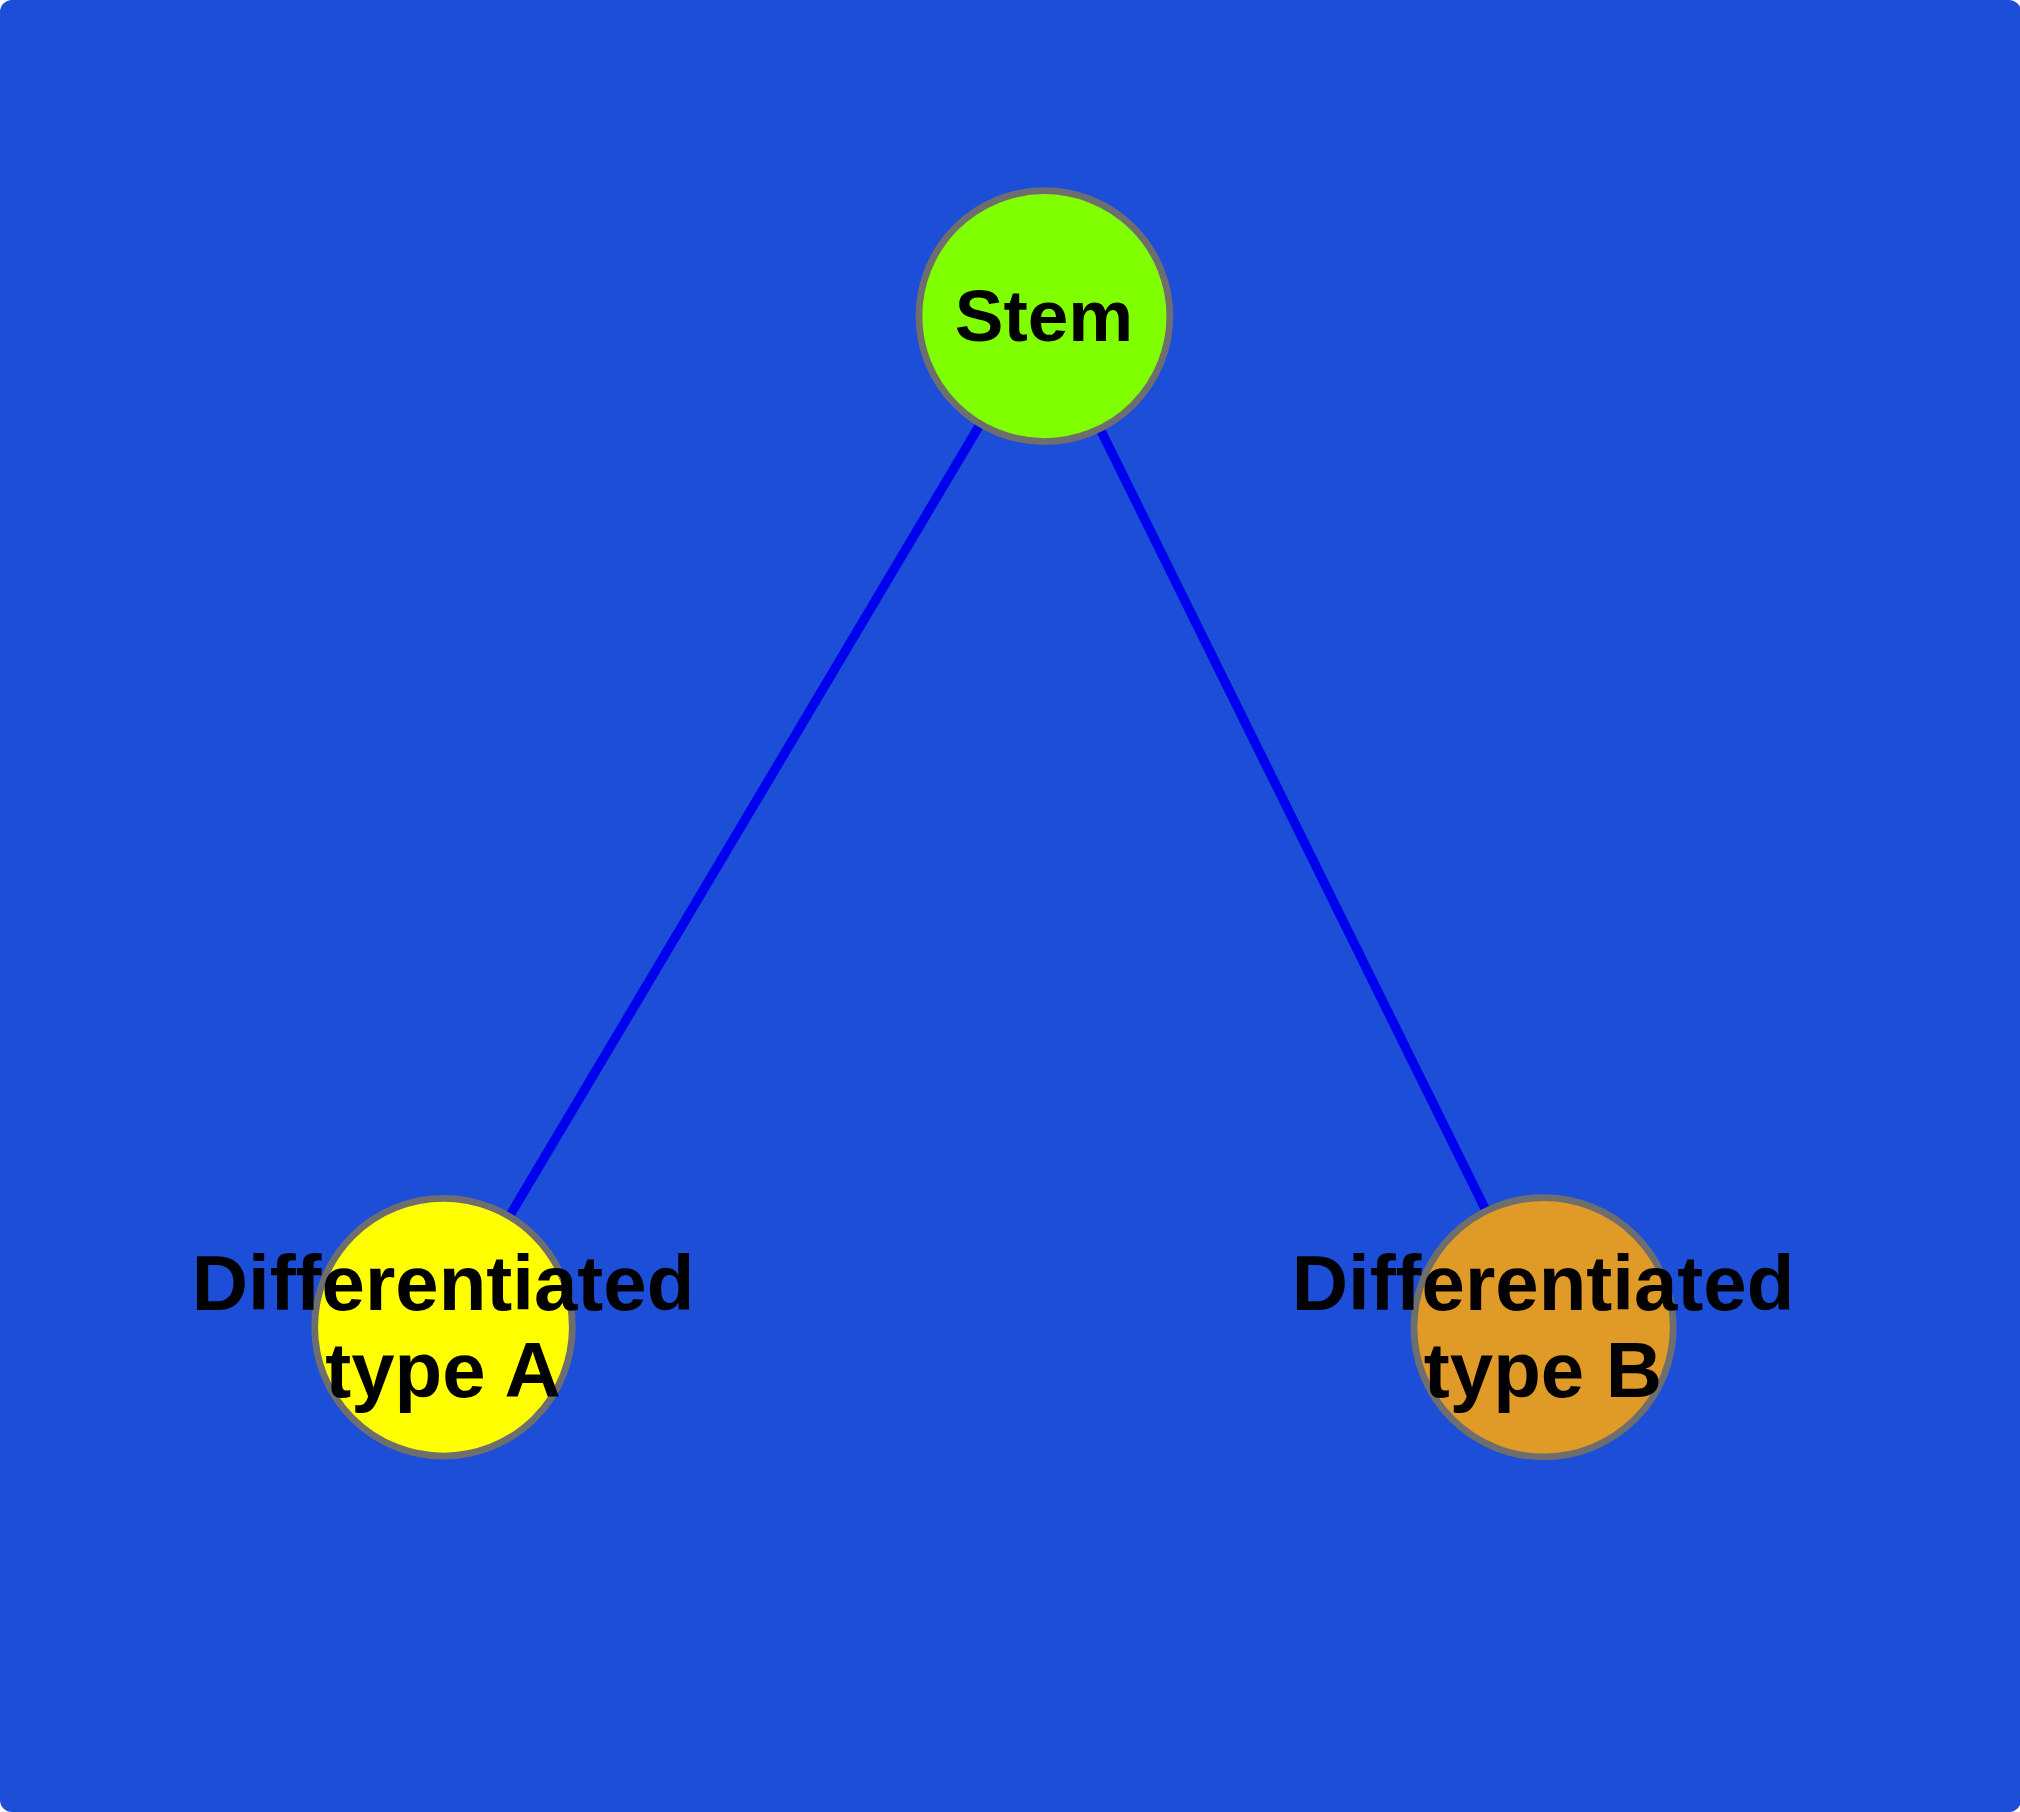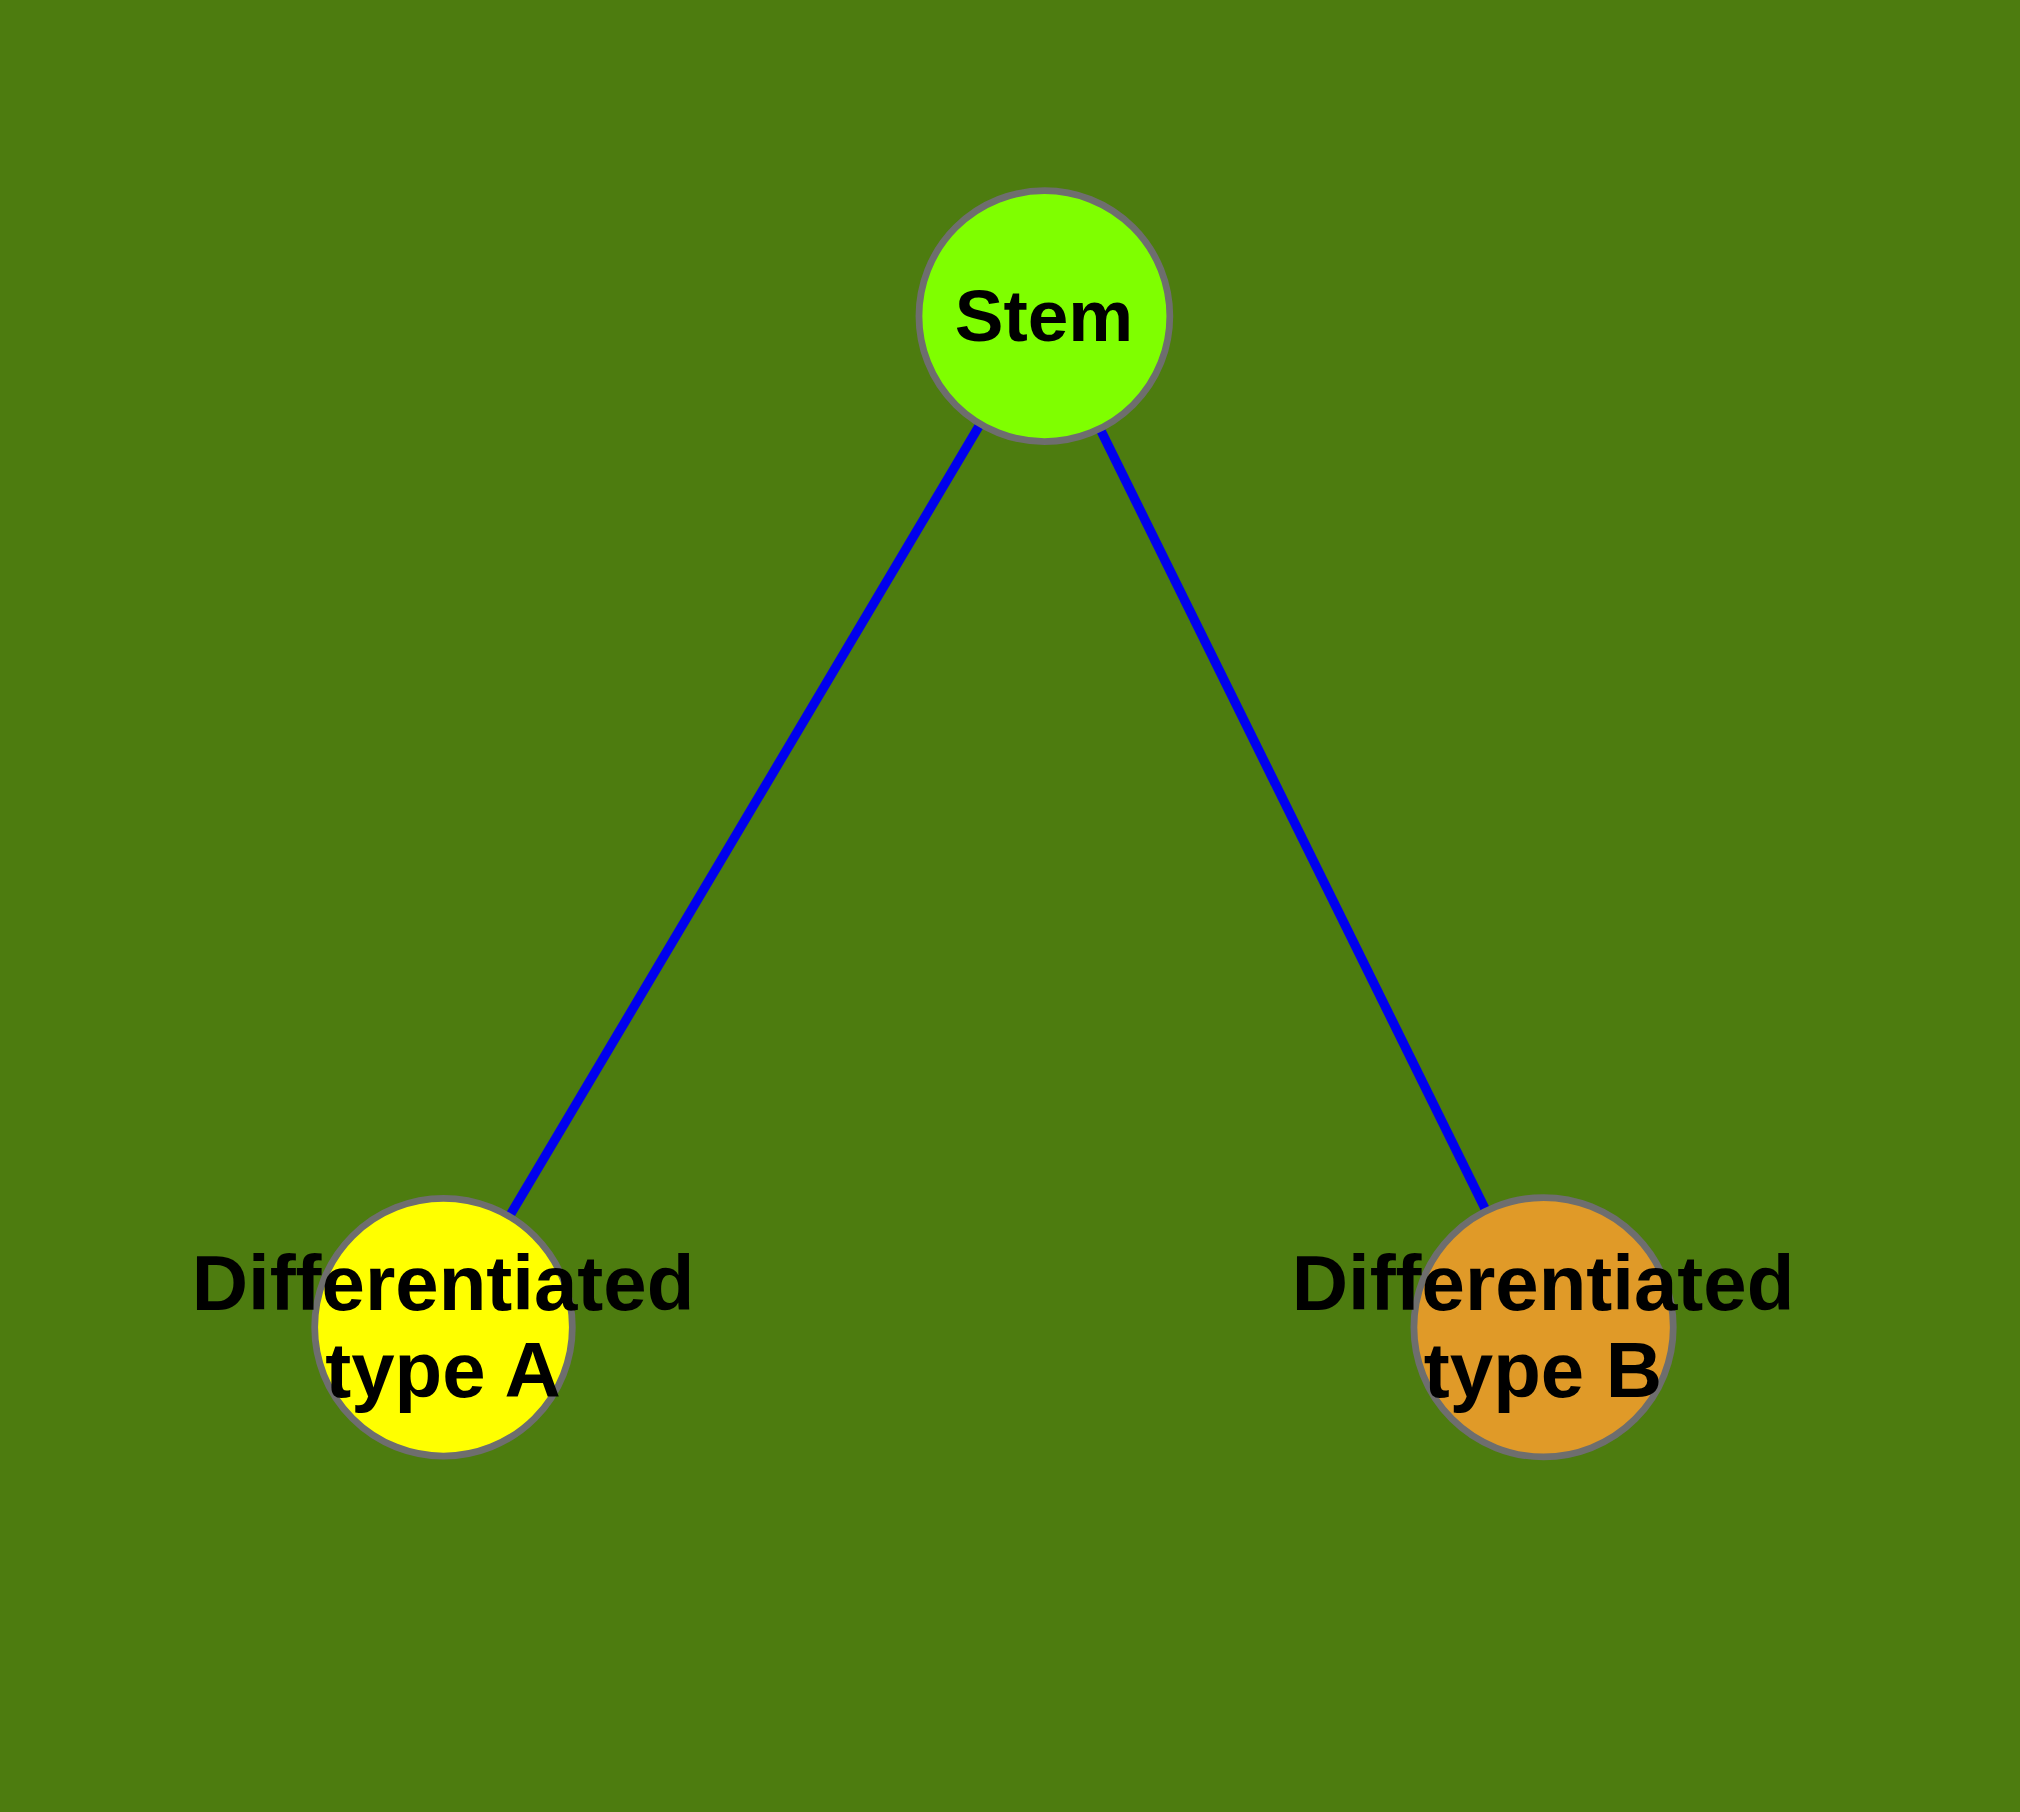--- a/index.html
+++ b/index.html
@@ -53,21 +53,21 @@
   #label-diff-b {
     font-size: 78px;
     left: 1543px;
     top: 1327px;
     transform: translate(-50%, -50%);
   }
 </style>
 </head>
 <body>
 
-<div id="graph-canvas" style="background: #4d7c0f;">
+<div id="graph-canvas" style="background: #1d4ed8; border-radius: 12px;">
 
   <svg id="graph-svg" viewBox="0 0 2384 2138" xmlns="http://www.w3.org/2000/svg">
 
     <g>
       <line x1="1156.3885265157924" y1="500.2277685002254" x2="600.6550268216188" y2="1435.3336431619307" stroke="#0000ee" stroke-width="11" stroke-linecap="butt"></line>
       <line x1="1297.5193412195667" y1="505.70725649396115" x2="1753.2671675230154" y2="1428.8093902461078" stroke="#0000ee" stroke-width="11" stroke-linecap="butt"></line>
     </g>
 
     <g>
       <circle cx="1232" cy="373" r="148" fill="#7fff00" stroke="#6e6e6e" stroke-width="8"></circle>

